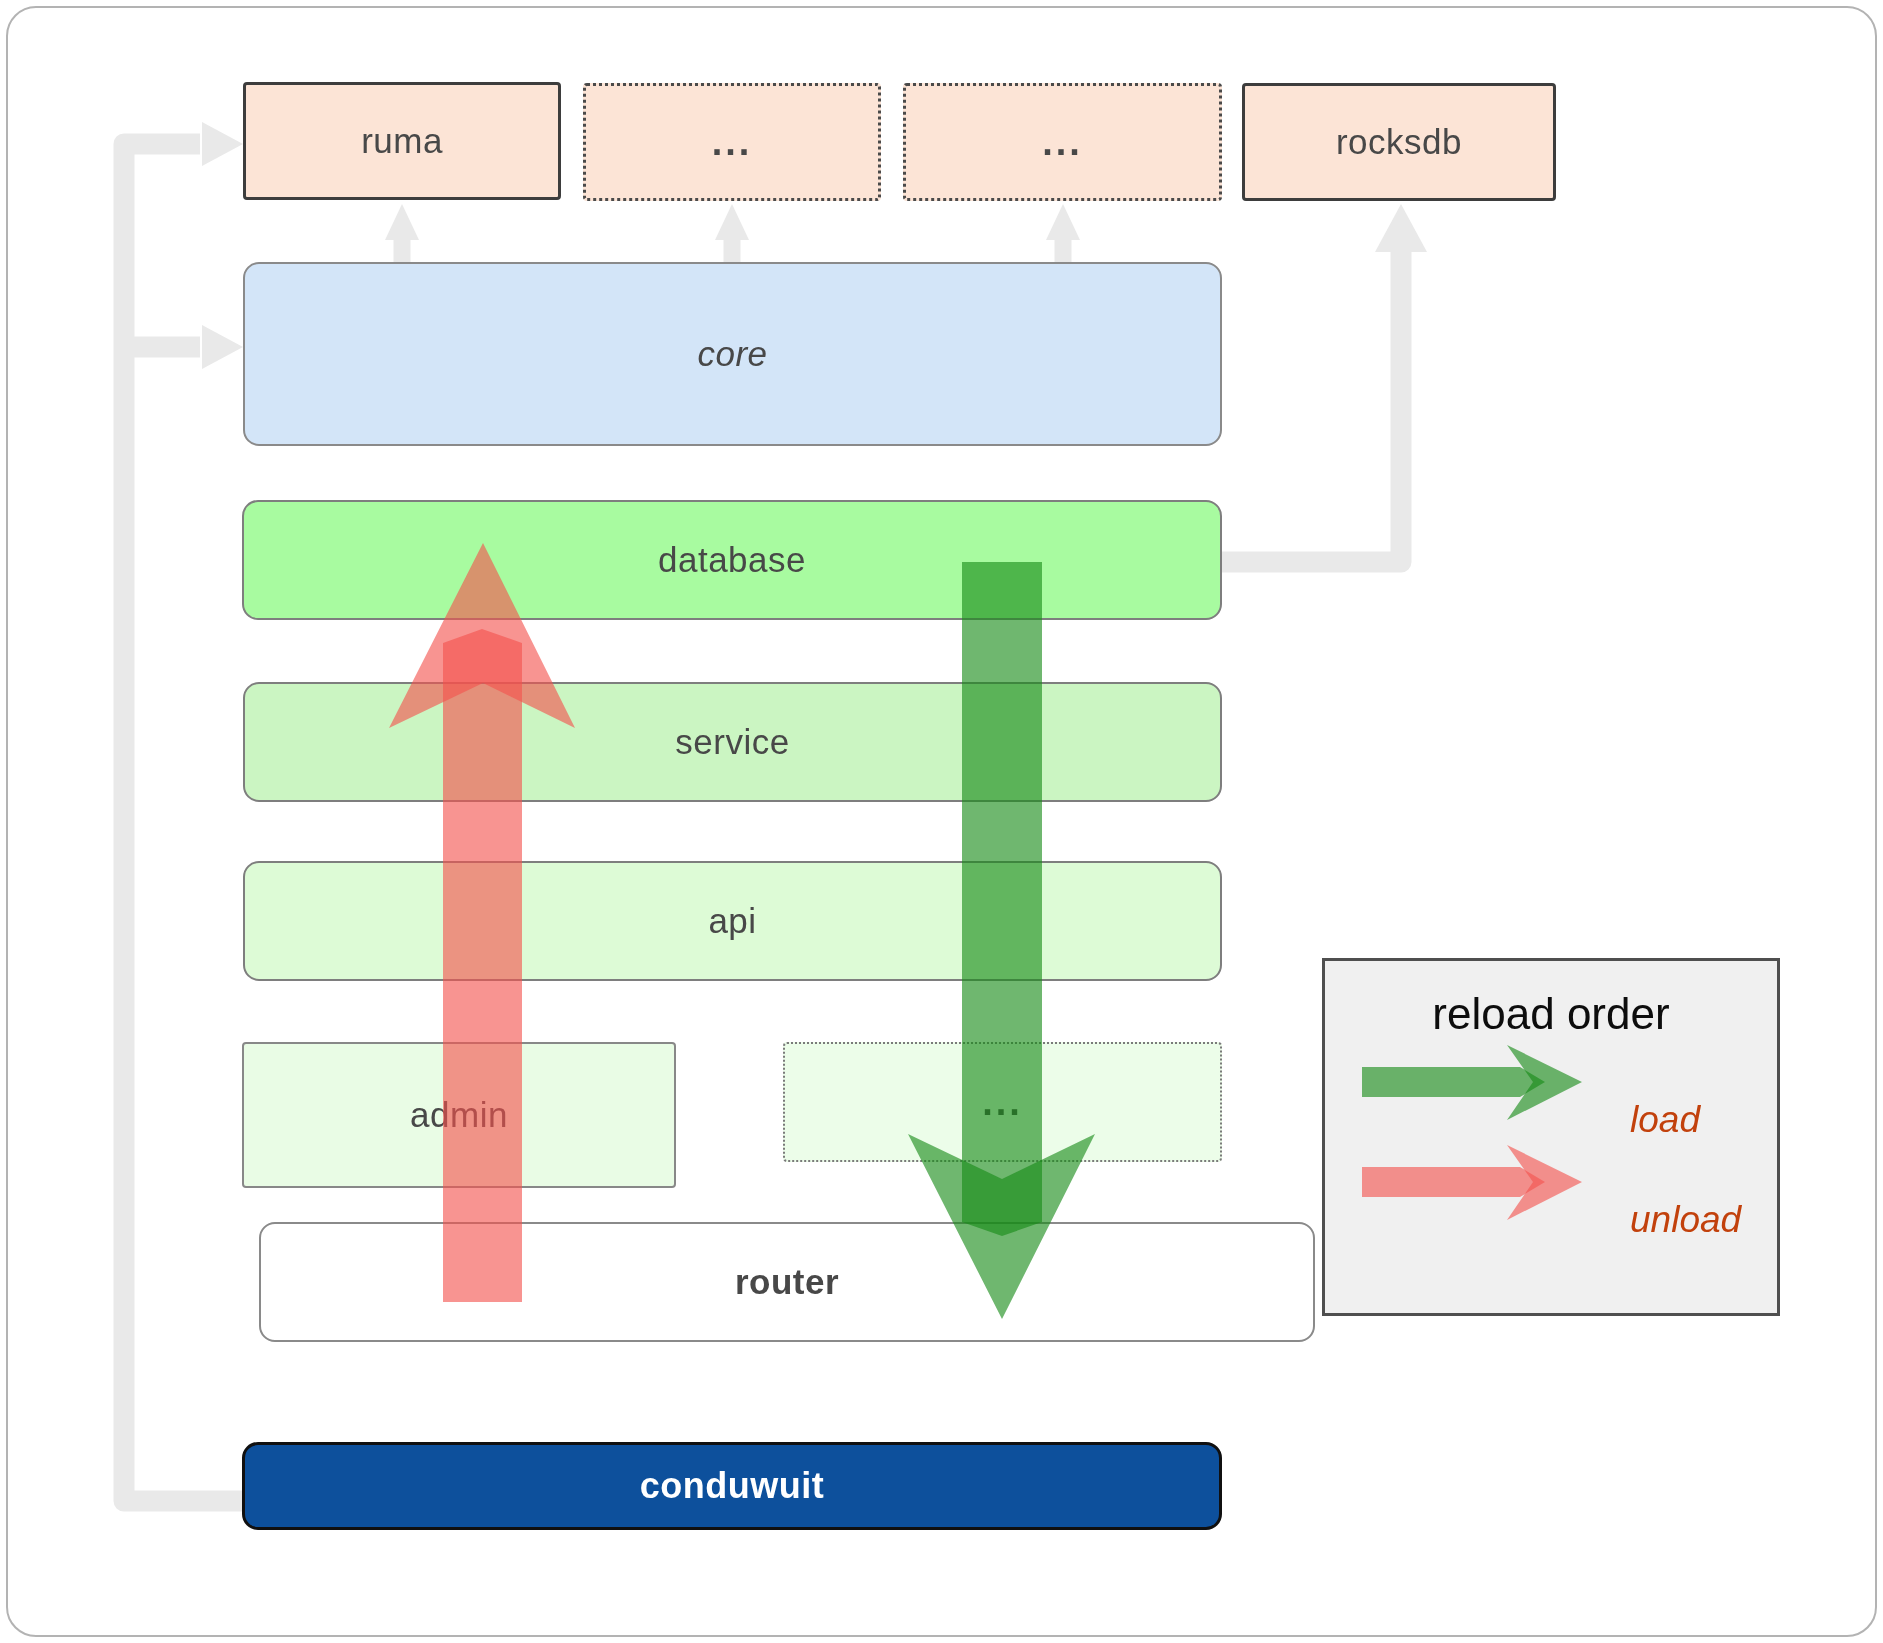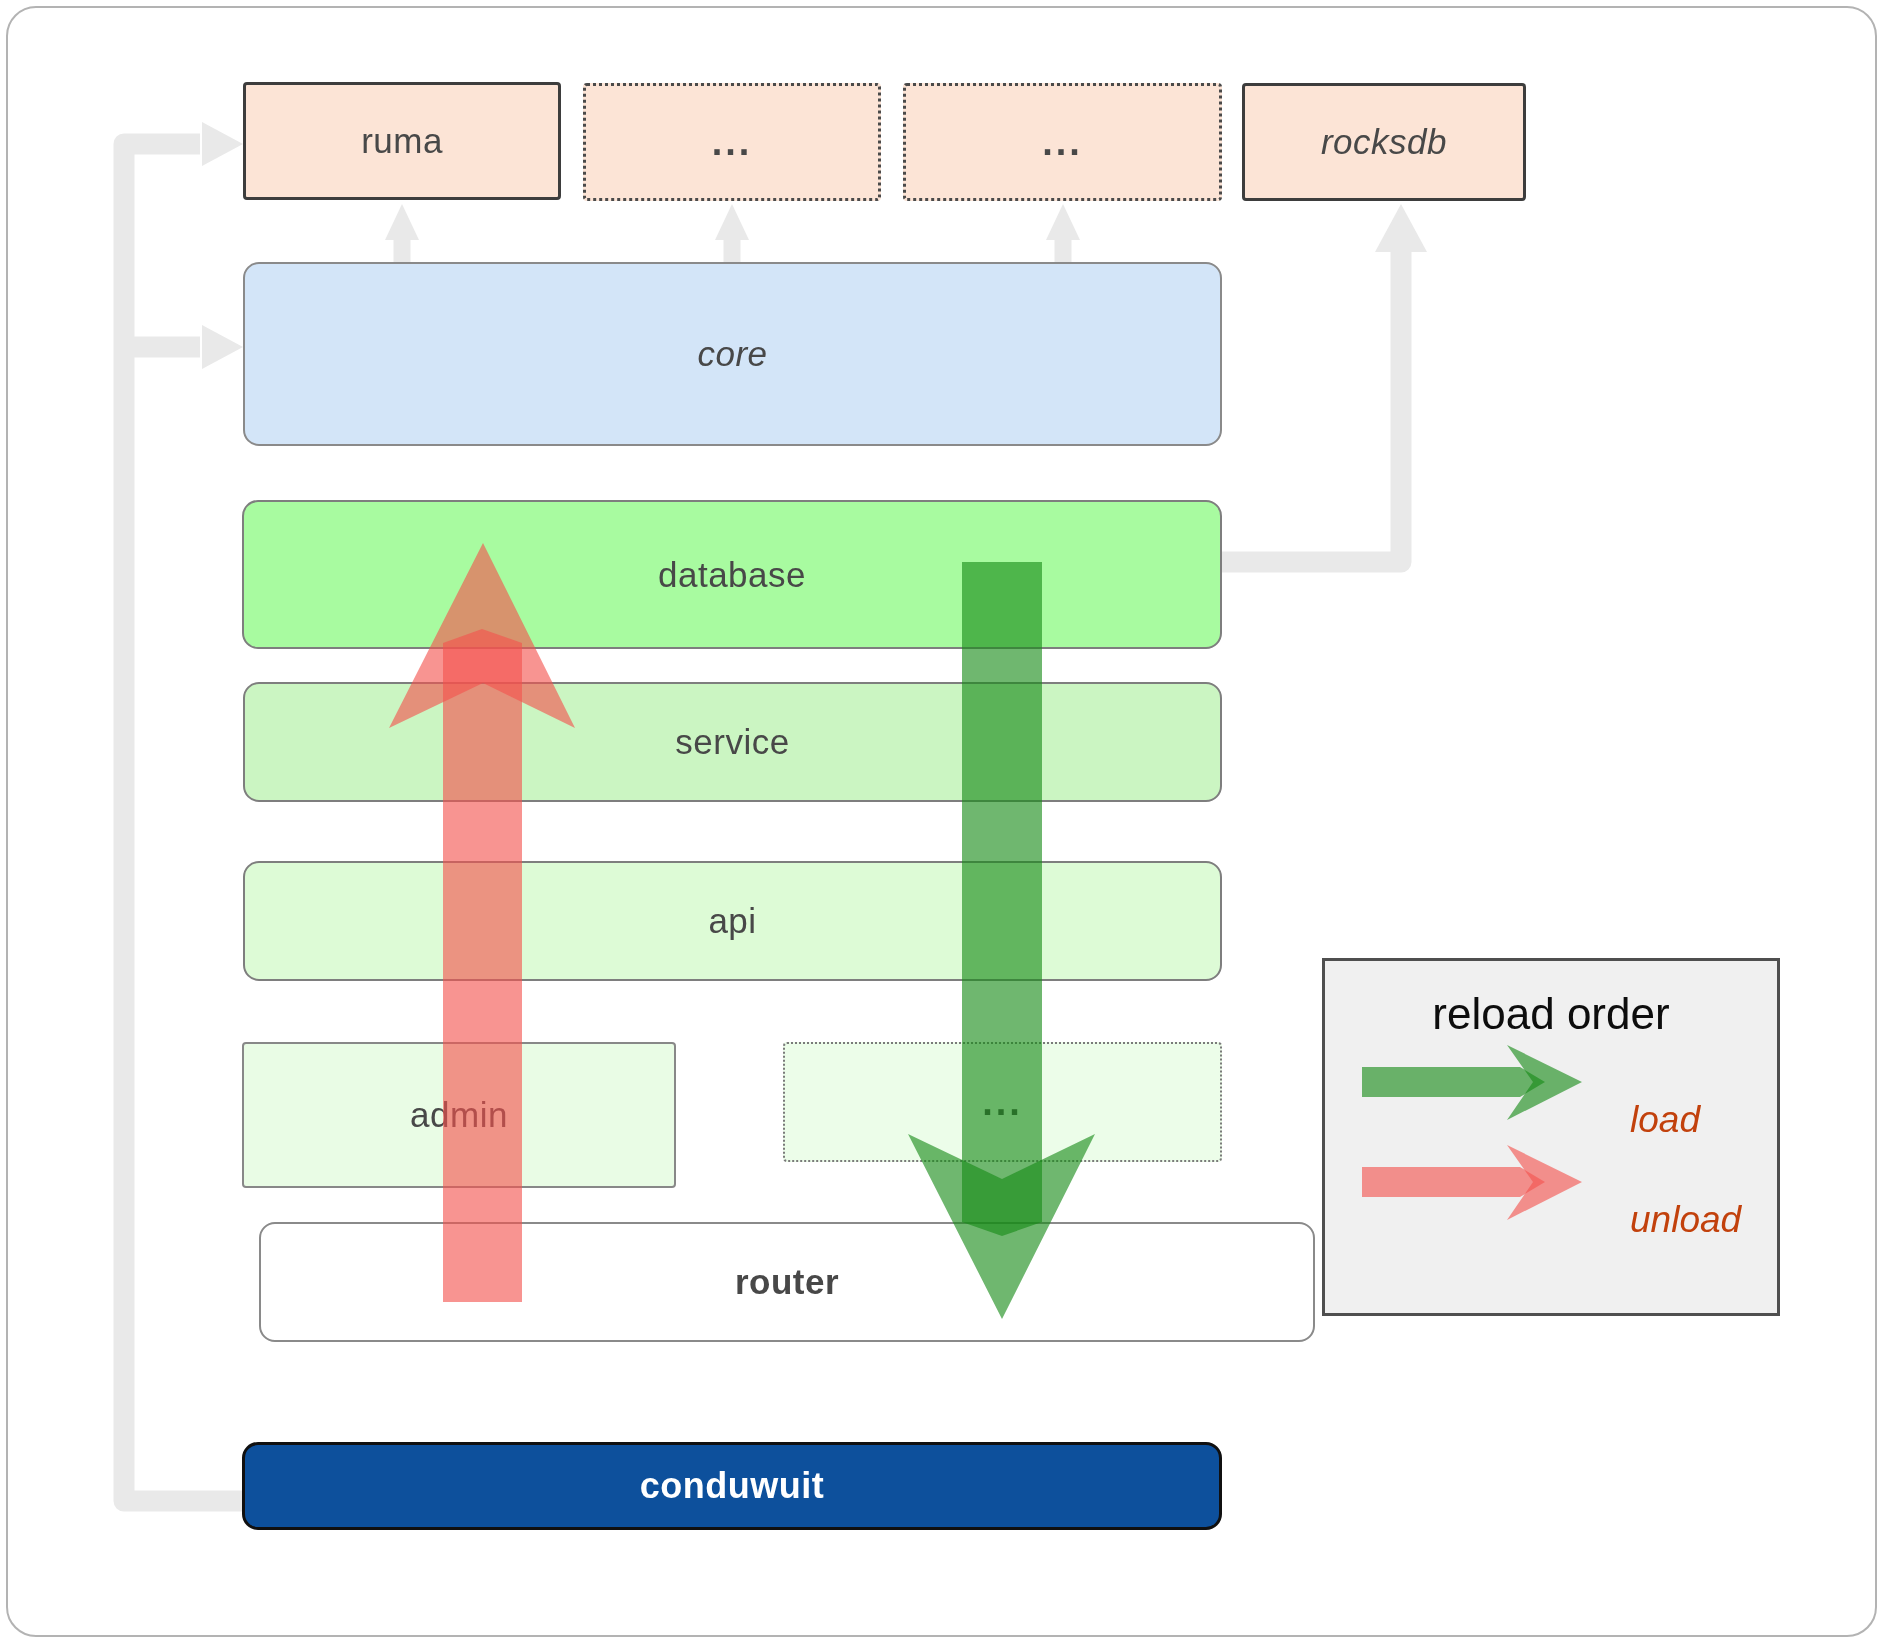--- a/index.html
+++ b/index.html
@@ -62,29 +62,29 @@
 
   <div class="box peach peach-solid r14" style="left:243px;top:82px;width:318px;height:118px;">
     <span>ruma</span>
   </div>
   <div class="box peach peach-dotted r14 dots" style="left:583px;top:83px;width:298px;height:118px;">
     <span>...</span>
   </div>
   <div class="box peach peach-dotted r14 dots" style="left:903px;top:83px;width:319px;height:118px;">
     <span>...</span>
   </div>
-  <div class="box peach peach-solid r14" style="left:1242px;top:83px;width:284px;height:118px;font-style:italic;">
+  <div class="box peach peach-solid r14" style="left:1242px;top:83px;width:314px;height:118px;">
     <span>rocksdb</span>
   </div>
 
   <div class="box blue r16" style="left:243px;top:262px;width:979px;height:184px;font-style:italic;">
     <span>core</span>
   </div>
 
-  <div class="box green-bright r16" style="left:242px;top:500px;width:980px;height:149px;">
+  <div class="box green-bright r16" style="left:242px;top:500px;width:980px;height:120px;">
     <span>database</span>
   </div>
 
   <div class="box green-light r16" style="left:243px;top:861px;width:979px;height:120px;">
     <span>api</span>
   </div>
 
   <div class="box green-mid r16" style="left:243px;top:682px;width:979px;height:120px;">
     <span>service</span>
   </div>

